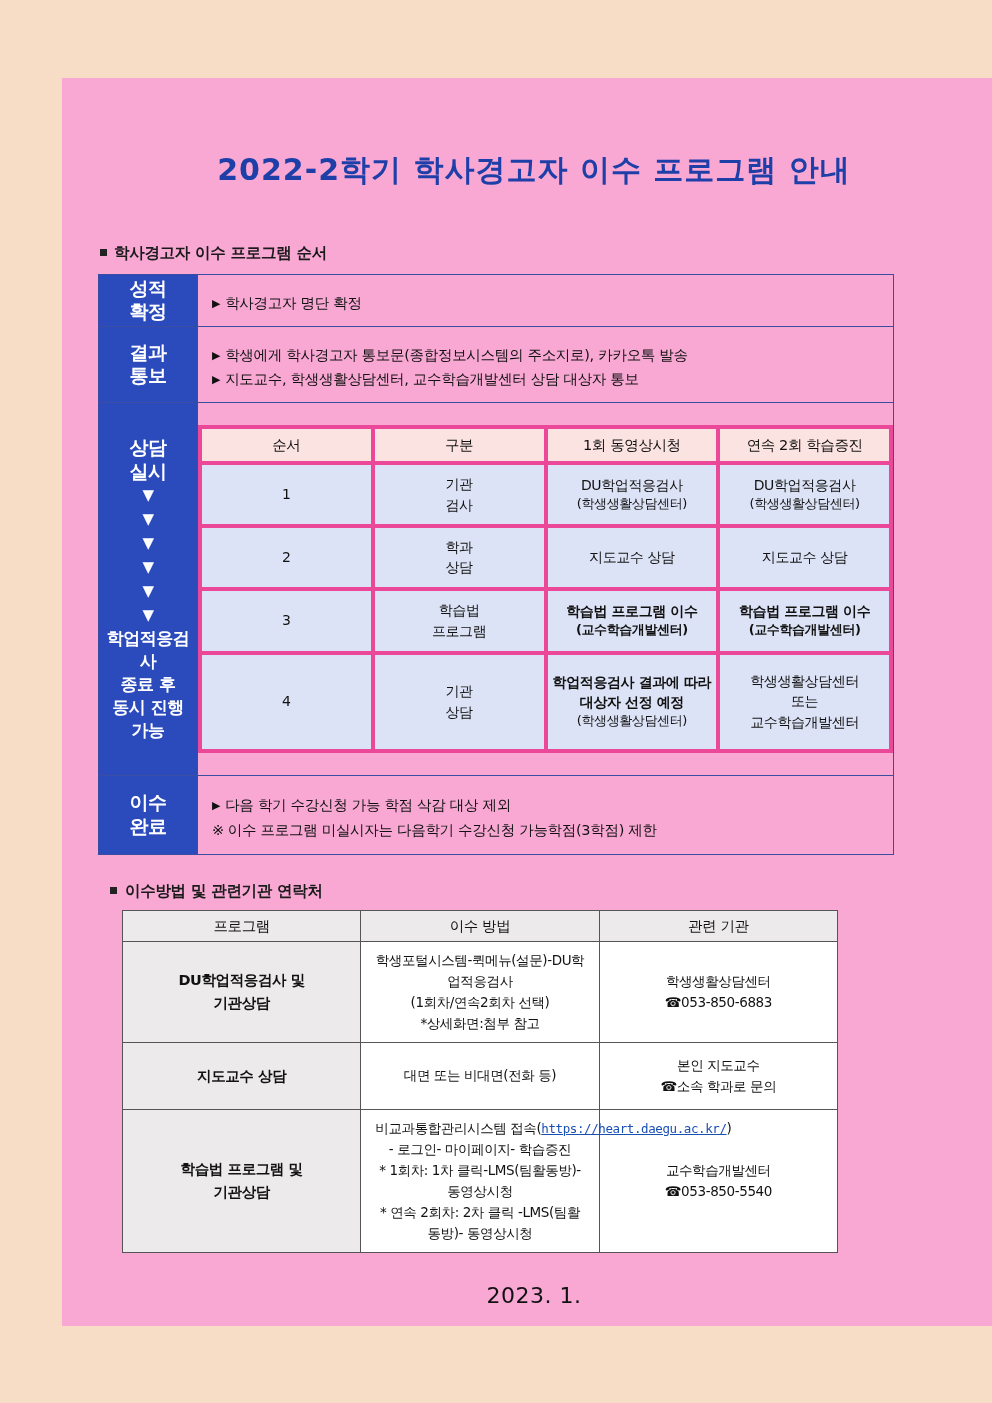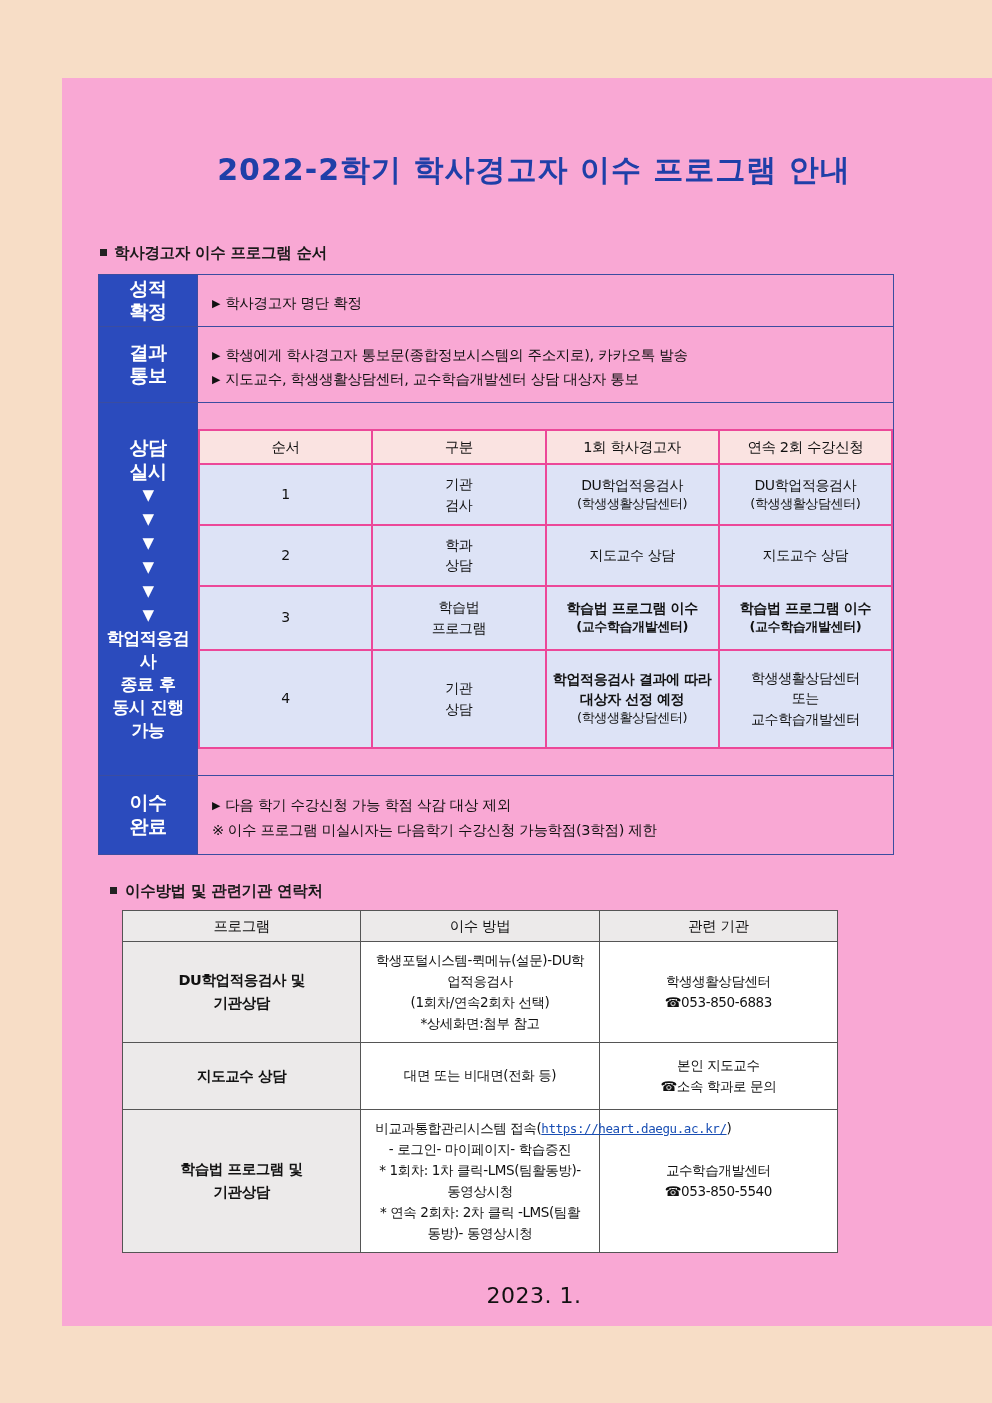--- a/index.html
+++ b/index.html
@@ -112,21 +112,21 @@
   .nested-wrap {
     padding: 0;
   }
   
   .consult {
     width: 100%;
     border-collapse: collapse;
     table-layout: fixed;
   }
   .consult th, .consult td {
-    border: 2px solid #ec4899;
+    border: 4px solid #ec4899;
     text-align: center;
     font-size: 14px;
     color: #111;
     letter-spacing: -0.4px;
     line-height: 1.45;
   }
   .consult thead th {
     background: #fae3e1;
     font-weight: normal;
     height: 30px;
@@ -248,22 +248,22 @@
           <div class="stage small">
             학업적응검사<br>종료 후<br>동시 진행<br>가능
           </div>
         </td>
         <td class="nested-wrap">
           <table class="consult">
             <thead>
               <tr>
                 <th class="idx">순서</th>
                 <th class="kind">구분</th>
-                <th>1회 학사경고자</th>
-                <th>연속 2회 수강신청</th>
+                <th>1회 동영상시청</th>
+                <th>연속 2회 학습증진</th>
               </tr>
             </thead>
             <tbody>
               <tr style="height:58px;">
                 <td class="idx">1</td>
                 <td class="kind">기관<br>검사</td>
                 <td>
                   <div>DU학업적응검사</div>
                   <div class="sub">(학생생활상담센터)</div>
                 </td>

